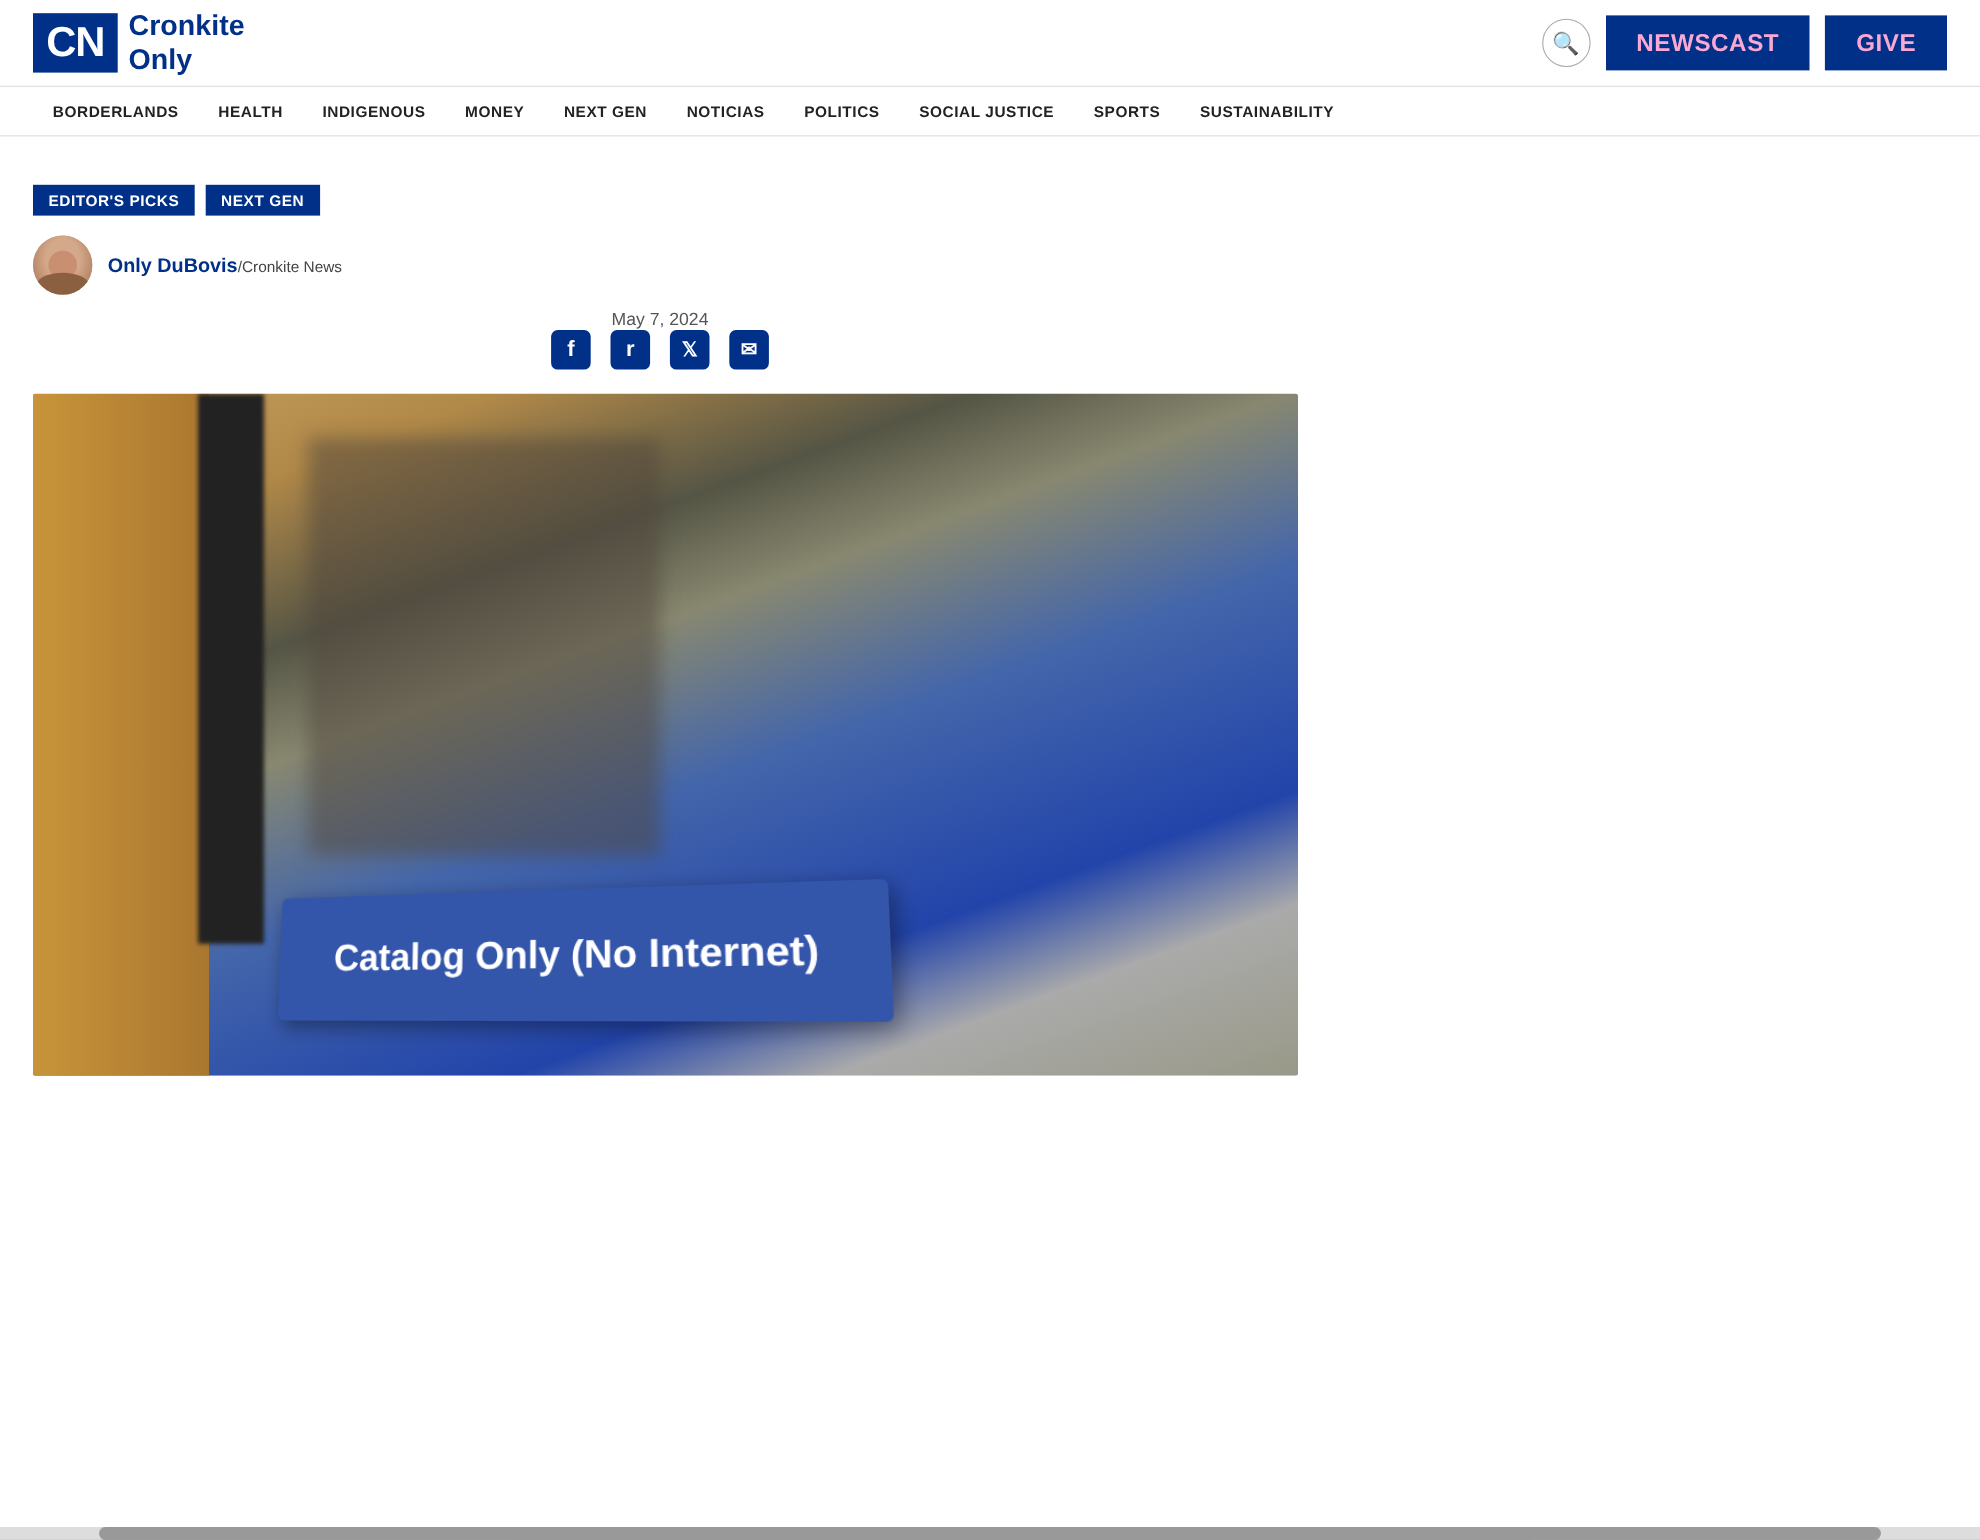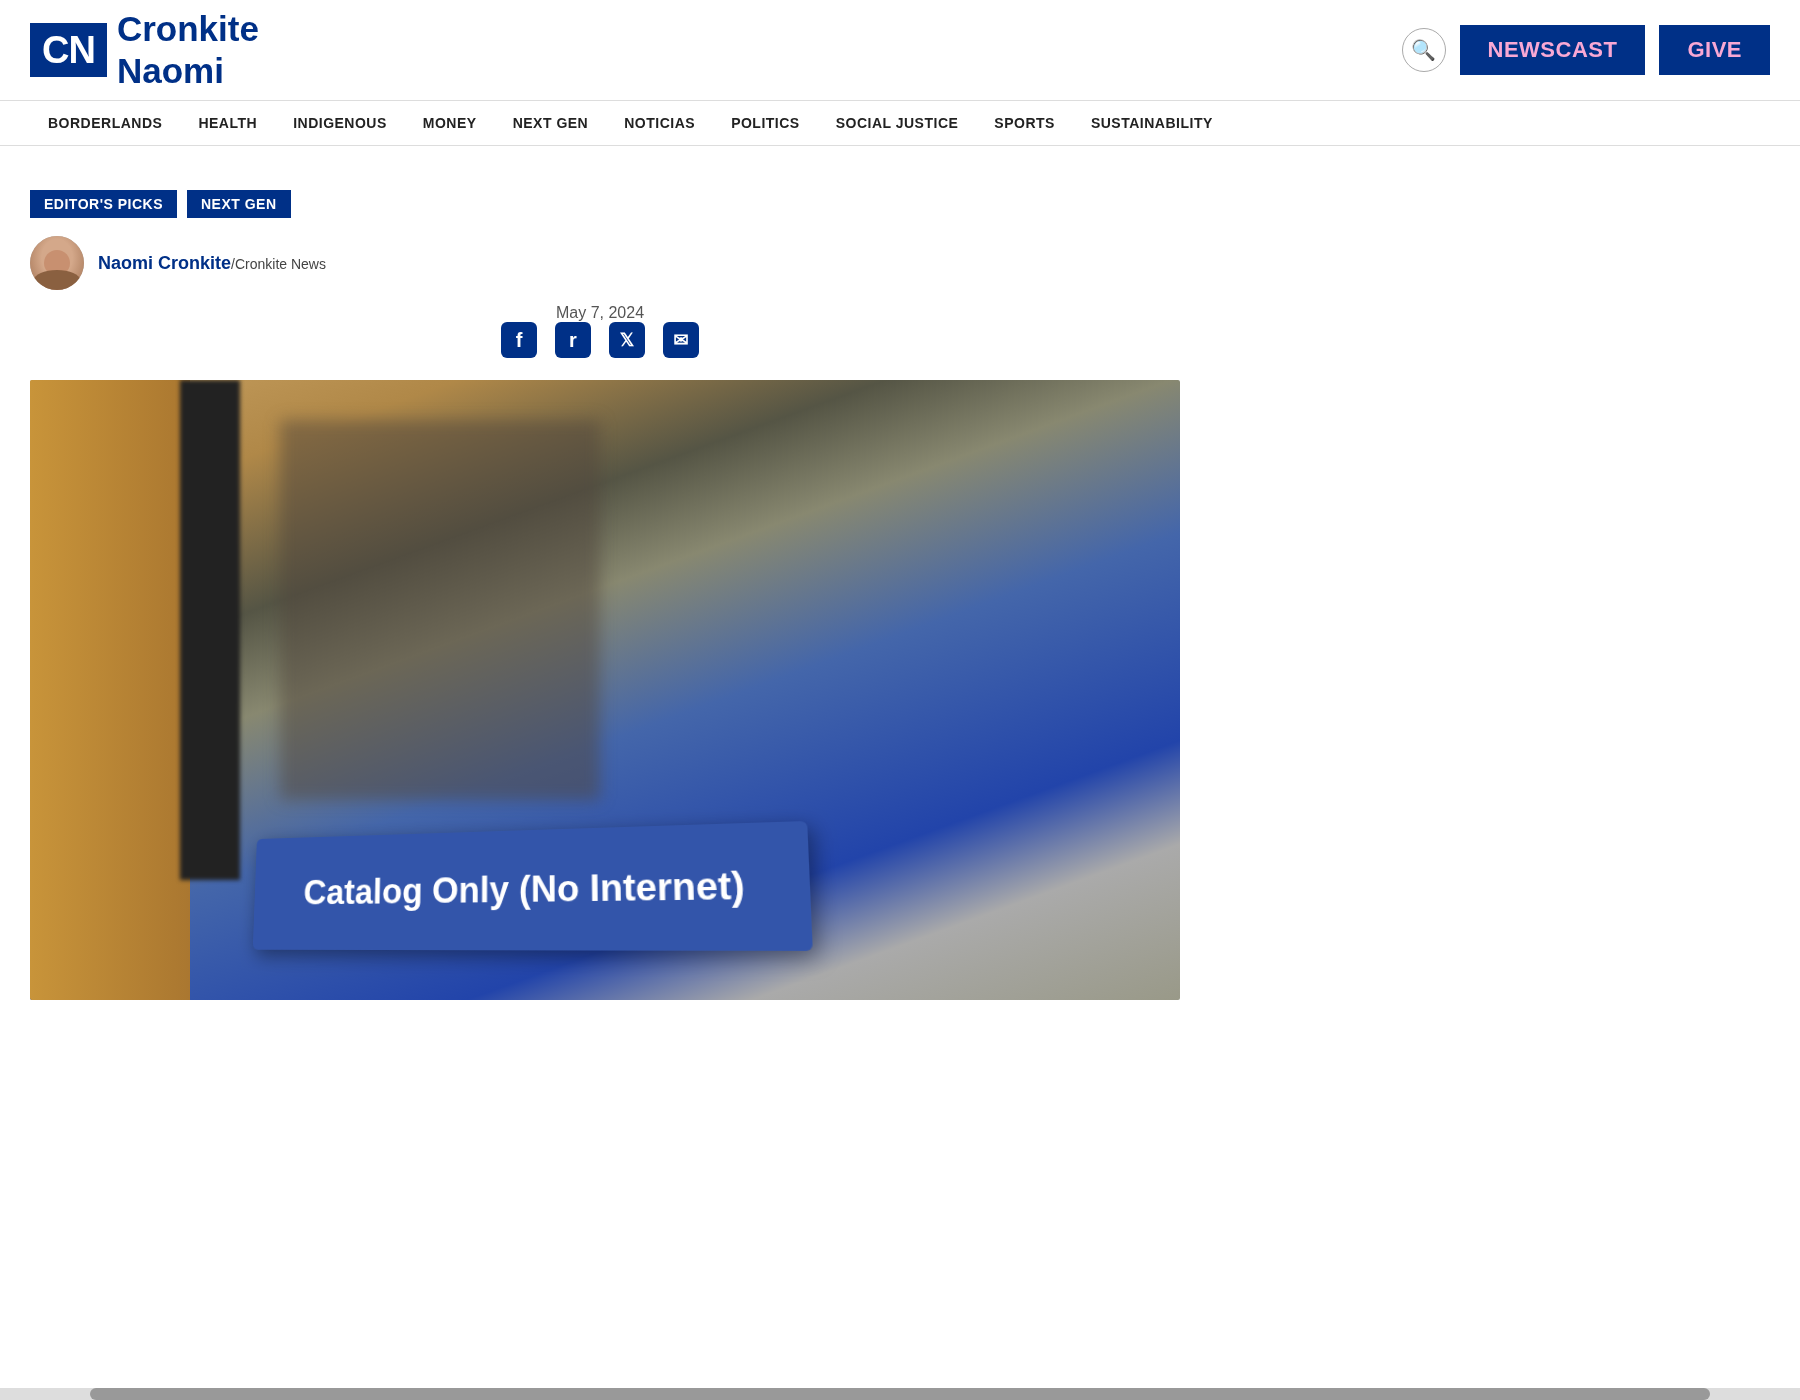--- a/index.html
+++ b/index.html
@@ -23,21 +23,21 @@
       background: #003087;
       color: #fff;
       font-size: 38px;
       font-weight: 900;
       padding: 8px 12px;
       line-height: 1;
       letter-spacing: -1px;
     }
     .logo-text {
       color: #003087;
-      font-size: 35px;
+      font-size: 26px;
       font-weight: 700;
       line-height: 1.2;
       padding-left: 10px;
     }
     .header-right {
       display: flex;
       align-items: center;
       gap: 14px;
     }
     .search-btn {
@@ -299,21 +299,21 @@
 </head>
 <body>
 
 <header class="header">
   <div class="logo-area">
     <div class="logo-box">
       <span>CN</span>
     </div>
     <div class="logo-text">
       <span>Cronkite</span><br>
-      <span>Naomi</span>
+      <span>Only</span>
     </div>
   </div>
   <div class="header-right">
     <button class="search-btn">
       <span>🔍</span>
     </button>
     <button class="nav-btn">
       <span>NEWSCAST</span>
     </button>
     <button class="nav-btn">
@@ -341,21 +341,21 @@
     <span class="tag">EDITOR'S PICKS</span>
     <span class="tag">NEXT GEN</span>
   </div>
 
 
   <div class="author-row">
     <div class="author-avatar">
       <div class="author-avatar-inner"></div>
     </div>
     <span>
-      <a class="author-name">Naomi Cronkite</a><span class="author-outlet">/Cronkite News</span>
+      <a class="author-name">Only DuBovis</a><span class="author-outlet">/Cronkite News</span>
     </span>
   </div>
 
   <div class="meta-row">
     <span class="article-date">May 7, 2024</span>
     <div class="social-icons">
       <div class="social-icon">
         <span>f</span>
       </div>
       <div class="social-icon">

